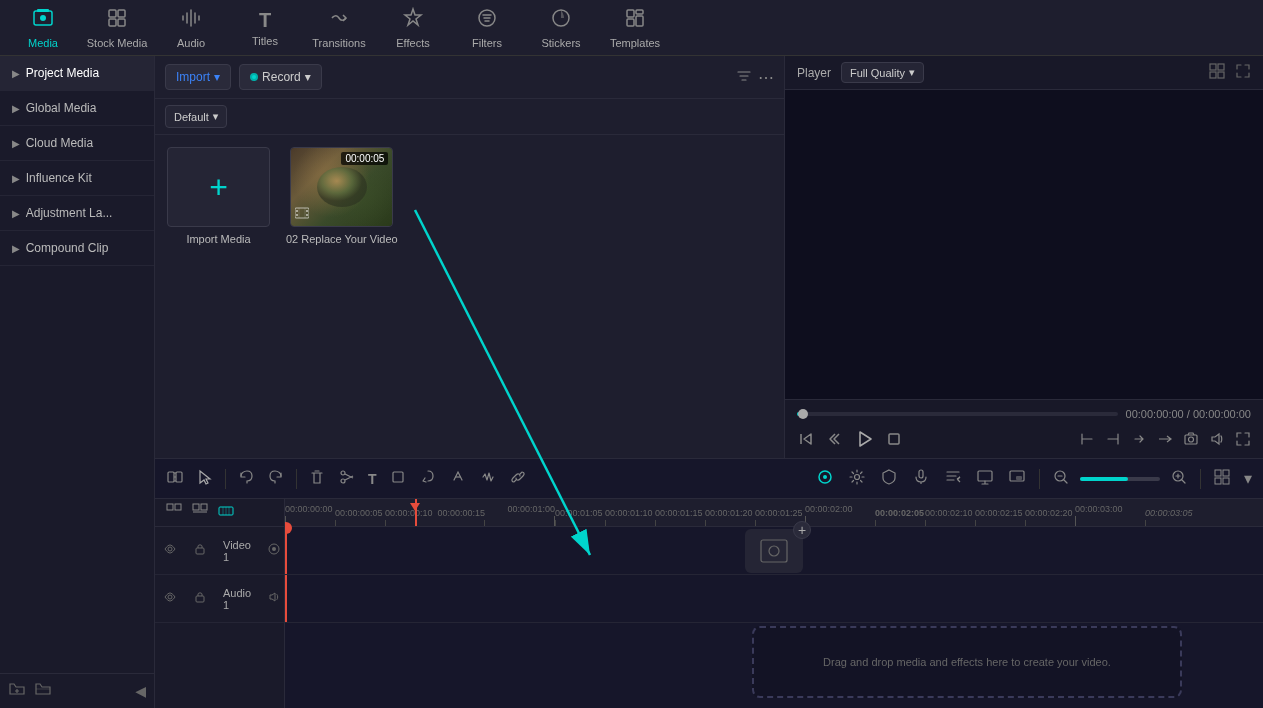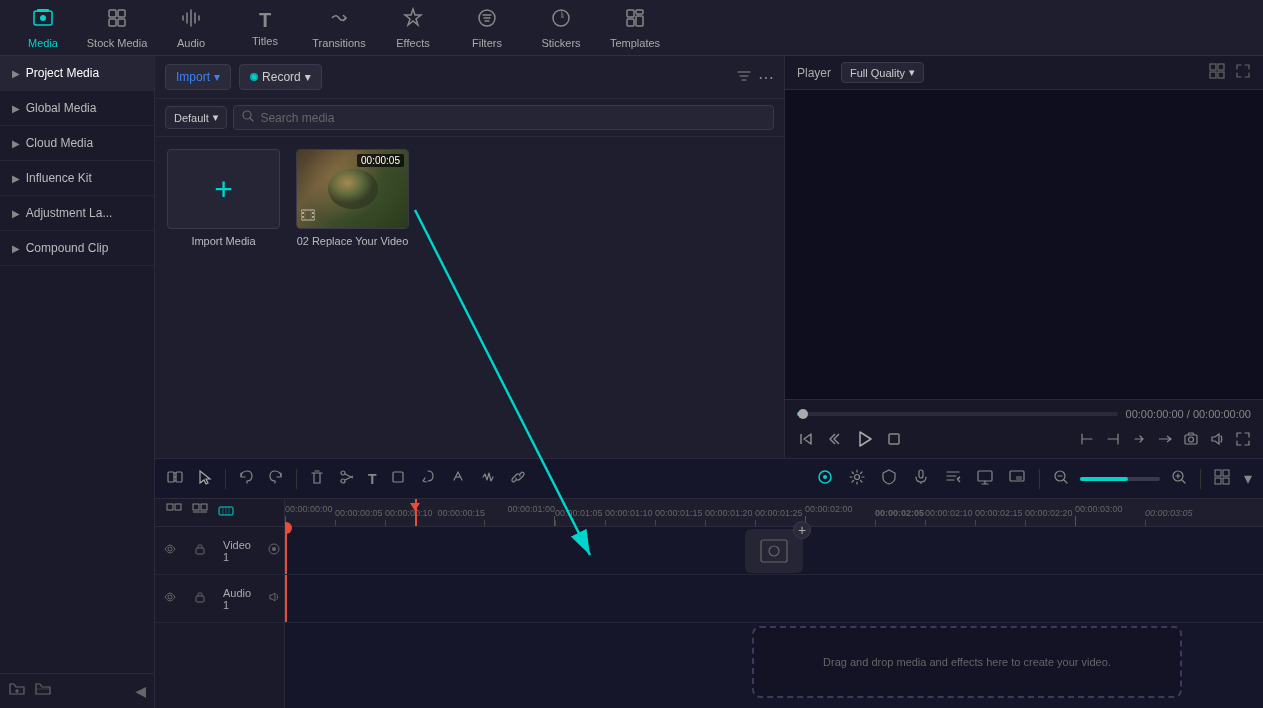--- a/index.html
+++ b/index.html
@@ -175,21 +175,21 @@
       overflow-y: auto;
     }
     .media-item {
       display: flex;
       flex-direction: column;
       align-items: center;
       gap: 6px;
       cursor: pointer;
     }
     .media-thumb {
-      width: 113px;
+      width: 103px;
       height: 80px;
       background: #252535;
       border-radius: 4px;
       display: flex;
       align-items: center;
       justify-content: center;
       border: 1px solid #3a3a4a;
       position: relative;
       overflow: hidden;
     }
@@ -635,29 +635,20 @@
               </svg>
             </span>
             <span style="font-size:16px;color:#888;">⋯</span>
           </div>
         </div>
         <div class="media-search-bar">
           <div class="default-btn">
             <span>Default</span>
             <span>▾</span>
           </div>
-          <div class="search-input-wrap">
-            <span>
-              <svg width="12" height="12" viewBox="0 0 12 12" fill="none">
-                <circle cx="5" cy="5" r="4" stroke="#666" stroke-width="1.2"></circle>
-                <path d="M8 8 L11 11" stroke="#666" stroke-width="1.2" stroke-linecap="round"></path>
-              </svg>
-            </span>
-            <input type="text" placeholder="Search media" style="">
-          </div>
         </div>
         <div class="media-grid">
 
           <div class="media-item">
             <div class="media-thumb">
               <span class="import-thumb">+</span>
             </div>
             <span class="media-label">Import Media</span>
           </div>
 

